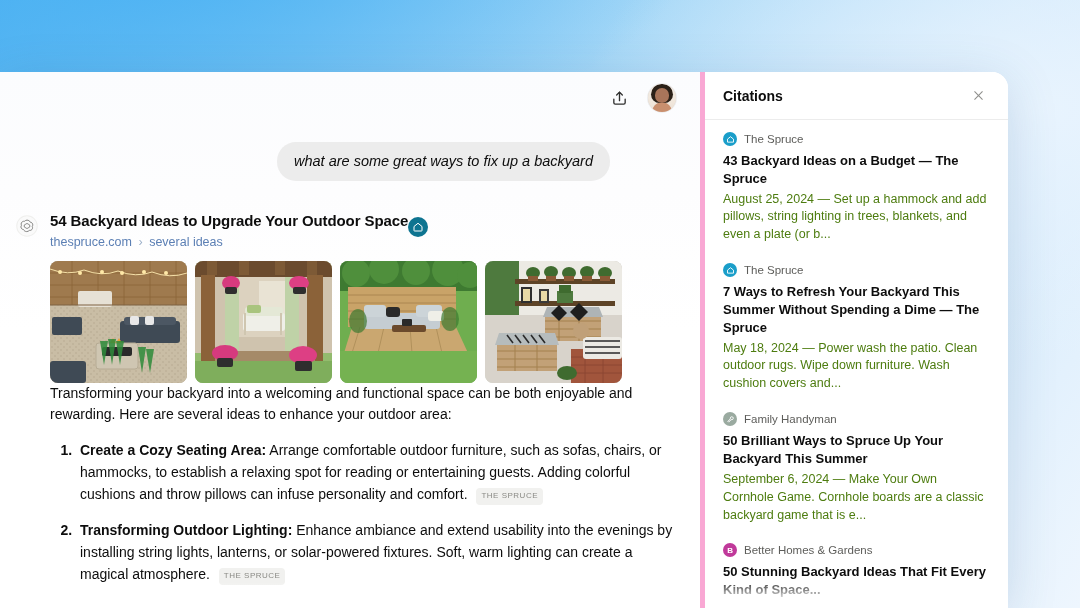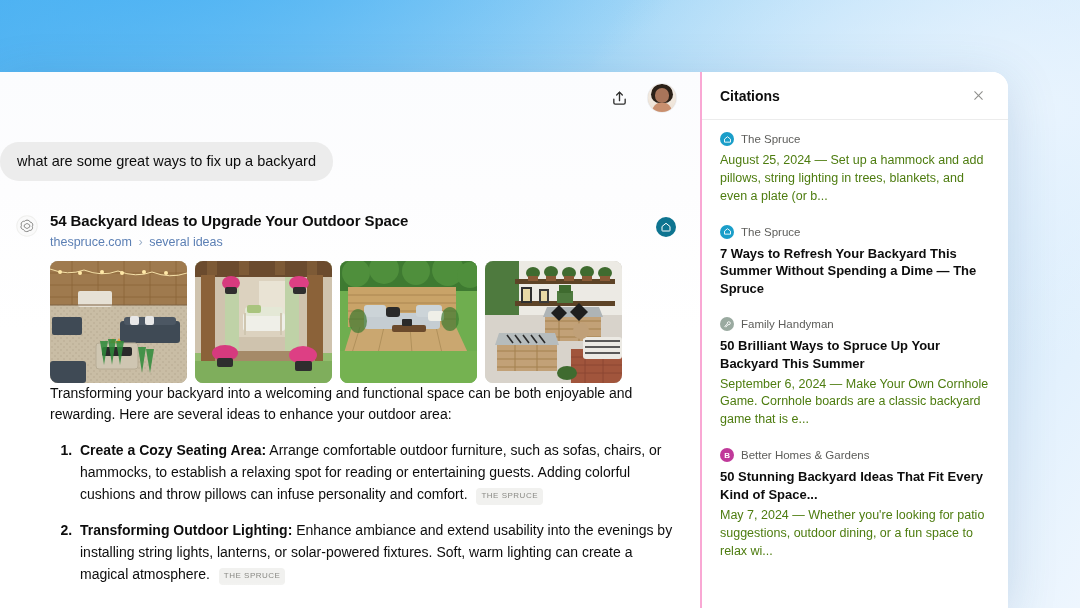--- a/index.html
+++ b/index.html
@@ -100,22 +100,23 @@
   }
   .avatar .av-body {
     position: absolute; left: 4px; bottom: 0; width: 20px; height: 10px;
     border-radius: 10px 10px 0 0;
     background: #c98f6e;
   }
 
   
   .msg-row-user {
     display: flex;
-    justify-content: flex-start;
+    justify-content: flex-end;
     padding: 18px 90px 0 0;
+    font-style: italic;
   }
   .user-bubble {
     background: #ececec;
     color: #0d0d0d;
     font-size: 14.5px;
     line-height: 1.45;
     padding: 9px 17px;
     border-radius: 19px;
     max-width: 430px;
   }
@@ -131,21 +132,21 @@
     flex: none;
     border-radius: 50%;
     display: flex; align-items: center; justify-content: center;
     margin-top: 2px;
   }
   .assistant-body { flex: 1; min-width: 0; }
 
   .card-head {
     display: flex;
     align-items: flex-start;
-    justify-content: space-between;
+    justify-content: flex-start;
   }
   .card-title {
     font-size: 15px;
     font-weight: 600;
     color: #0d0d0d;
     line-height: 1.3;
     letter-spacing: -0.1px;
   }
   .card-breadcrumb {
     font-size: 12.5px;
@@ -221,21 +222,21 @@
     height: 26px;
     background: linear-gradient(180deg, rgba(255,255,255,0), #ffffff 85%);
     pointer-events: none;
   }
 
   
   .cite-col {
     width: 308px;
     height: 100%;
     background: #ffffff;
-    border-left: 2px solid #f9a8d4;
+    border-left: 5px solid #f9a8d4;
     display: flex;
     flex-direction: column;
     position: relative;
   }
   .cite-header {
     height: 48px;
     flex: none;
     display: flex;
     align-items: center;
     justify-content: space-between;
@@ -575,33 +576,35 @@
 
       <div class="cite-item">
         <div class="cite-src">
           <span class="favicon" style="background:#1a9ec9">
             <svg width="9" height="9" viewBox="0 0 24 24" fill="none" stroke="#fff" stroke-width="2.4" stroke-linejoin="round">
                 <path d="M4 11l8-6.5 8 6.5v8H4z"></path>
               </svg>
           </span>
           <span class="cite-src-name">The Spruce</span>
         </div>
+        <div class="cite-title">43 Backyard Ideas on a Budget — The Spruce</div>
         <div class="cite-snippet">August 25, 2024 — Set up a hammock and add pillows, string lighting in trees, blankets, and even a plate (or b...</div>
       </div>
 
       <div class="cite-item">
         <div class="cite-src">
           <span class="favicon" style="background:#1a9ec9">
             <svg width="9" height="9" viewBox="0 0 24 24" fill="none" stroke="#fff" stroke-width="2.4" stroke-linejoin="round">
                 <path d="M4 11l8-6.5 8 6.5v8H4z"></path>
               </svg>
           </span>
           <span class="cite-src-name">The Spruce</span>
         </div>
         <div class="cite-title">7 Ways to Refresh Your Backyard This Summer Without Spending a Dime — The Spruce</div>
+        <div class="cite-snippet">May 18, 2024 — Power wash the patio. Clean outdoor rugs. Wipe down furniture. Wash cushion covers and...</div>
       </div>
 
       <div class="cite-item">
         <div class="cite-src">
           <span class="favicon" style="background:#9aaaa0">
             <svg width="9" height="9" viewBox="0 0 24 24" fill="none" stroke="#fff" stroke-width="2.6" stroke-linecap="round">
                 <path d="M17 5a4 4 0 0 0-5.3 5.3L5 17l2 2 6.7-6.7A4 4 0 0 0 19 7z"></path>
               </svg>
           </span>
           <span class="cite-src-name">Family Handyman</span>

